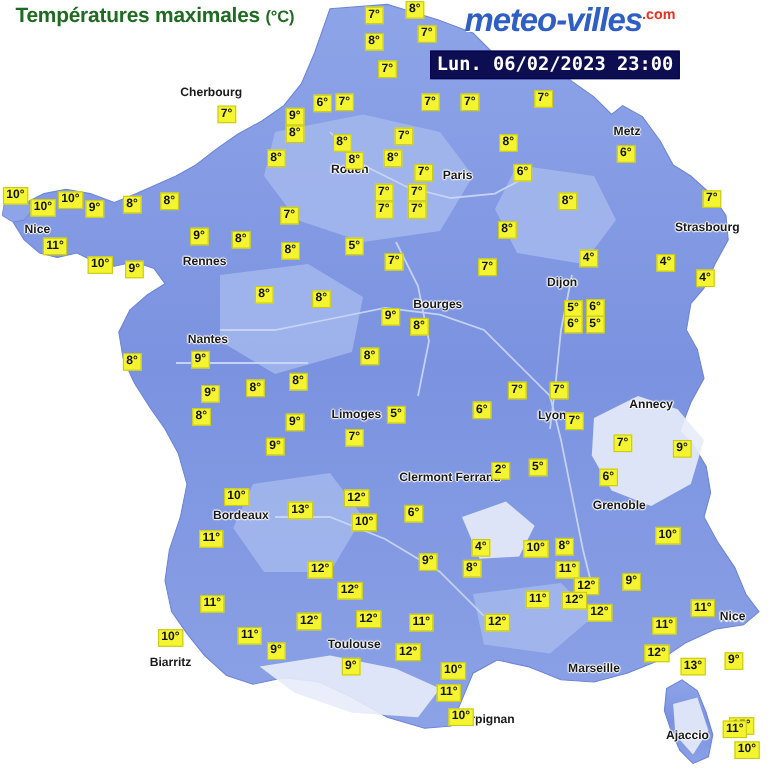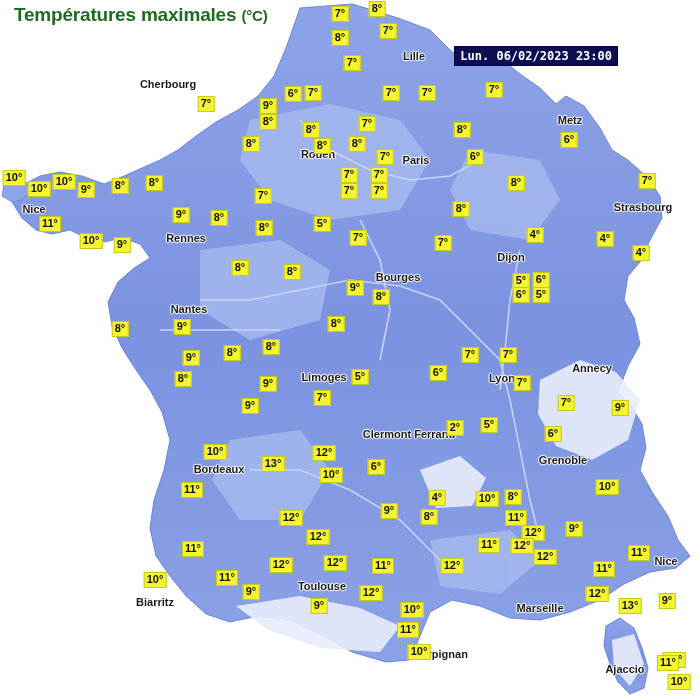--- a/index.html
+++ b/index.html
@@ -79,21 +79,21 @@
   }
   
   .date-box {
     position: absolute;
     right: 6px;
     top: 46px;
     z-index: 40;
     background: #0d0d52;
     color: #ffffff;
     font-family: "DejaVu Sans Mono", monospace;
-    font-size: 12px;
+    font-size: 17px;
     font-weight: bold;
     padding: 2px 5px;
     border: 1px solid #000050;
     white-space: nowrap;
   }
   
   .footer-note {
     position: absolute;
     left: 20px;
     bottom: 8px;
@@ -207,26 +207,29 @@
     </svg>
   </div>
 
   <div class="title-block">
     <div class="title-main">
       <span>Températures maximales</span>
       <span class="unit">(°C)</span>
     </div>
   </div>
 
+  <div class="logo">
+    <span>meteo-villes</span><span class="dotcom">.com</span>
+  </div>
 
   <div class="date-box">Lun. 06/02/2023 23:00</div>
 
   <div id="city-layer">
       <div class="city" style="left: 414px; top: 56px; text-align: right;">Lille</div>
-      <div class="city" style="left: 168px; top: 84px;">Cherbourg</div>
+      <div class="city" style="left: 192px; top: 84px;">Cherbourg</div>
       <div class="city" style="left: 318px; top: 110px; margin-top: 44px;">Rouen</div>
       <div class="city" style="left: 570px; top: 120px;">Metz</div>
       <div class="city" style="left: 416px; top: 160px;">Paris</div>
       <div class="city" style="left: 34px; top: 209px;">Nice</div>
       <div class="city" style="left: 643px; top: 207px;">Strasbourg</div>
       <div class="city" style="left: 186px; top: 238px;">Rennes</div>
       <div class="city" style="left: 398px; top: 277px;">Bourges</div>
       <div class="city" style="left: 511px; top: 257px;">Dijon</div>
       <div class="city" style="left: 189px; top: 309px;">Nantes</div>
       <div class="city" style="left: 324px; top: 377px;">Limoges</div>

